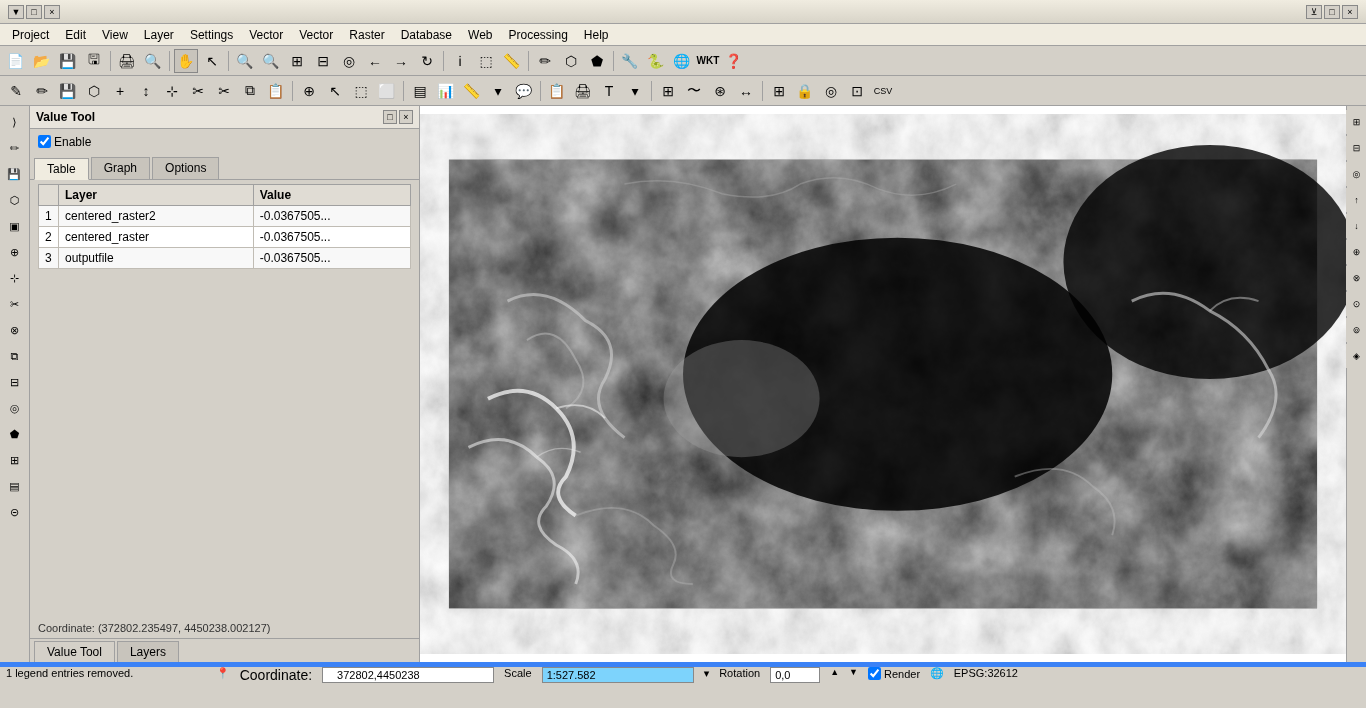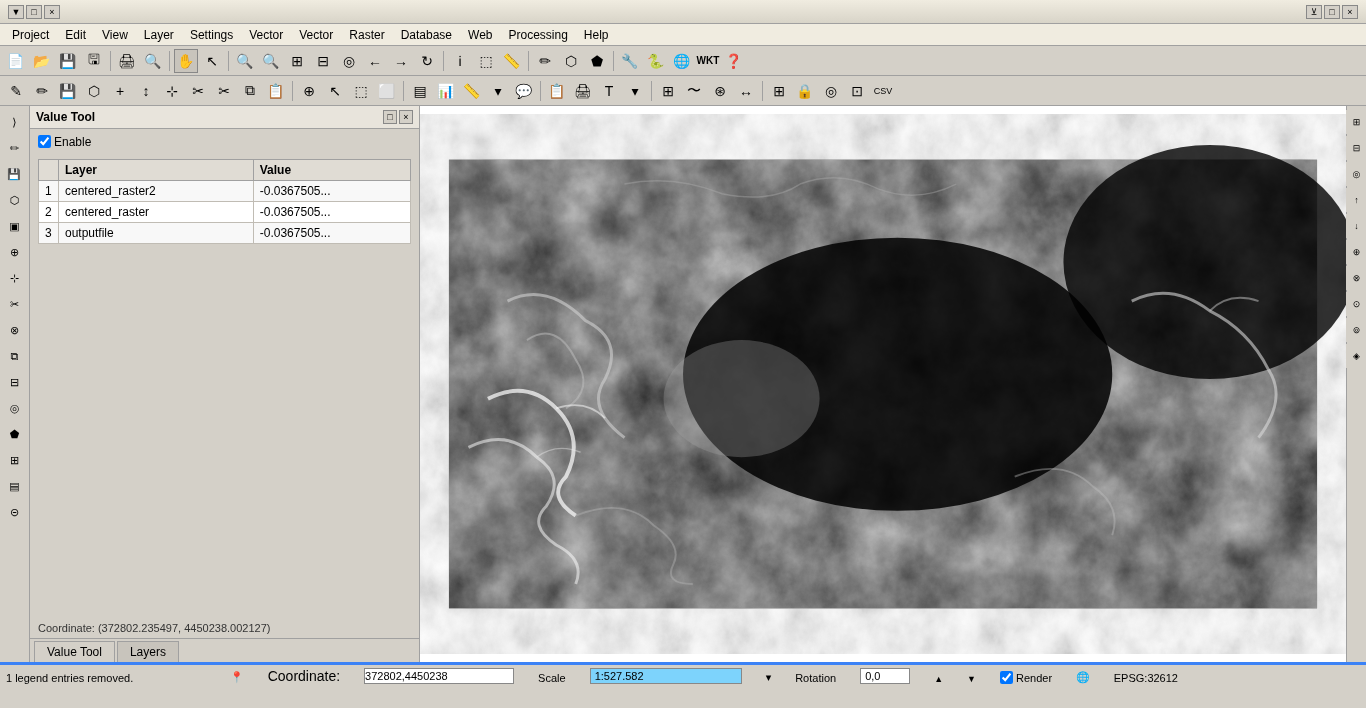--- a/index.html
+++ b/index.html
@@ -202,33 +202,33 @@
       flex-direction: column;
       align-items: center;
       padding: 4px 0;
       gap: 2px;
     }
 
     
     #statusbar {
       height: 22px;
       background: #d4d0c8;
-      border-top: 3px solid #3b82f6;
-      display: flex;
-      align-items: flex-end;
+      border-top: 5px solid #3b82f6;
+      display: flex;
+      align-items: flex-start;
       padding: 0 6px;
-      gap: 24px;
+      gap: 10px;
       font-size: 11px;
     }
     #statusbar .status-msg { flex: 0 0 200px; }
     #statusbar .coord-label { font-size: 14px; }
     #statusbar .coord-value {
       border: 1px solid #888;
       background: white;
-      padding: 1px 0;
+      padding: 1px 14px;
       min-width: 150px;
       font-size: 11px;
     }
     #statusbar .scale-label { font-size: 11px; }
     #statusbar .scale-value {
       border: 1px solid #888;
       background: #7dd3fc;
       padding: 1px 4px;
       font-size: 11px;
     }
@@ -422,20 +422,25 @@
       </div>
     </div>
 
     <div id="vt-enable">
       <div class="cb-container">
         <input type="checkbox" checked="" id="enable-cb" style="">
         <label for="enable-cb">Enable</label>
       </div>
     </div>
 
+    <div id="vt-tabs">
+      <div class="vt-tab active">Table</div>
+      <div class="vt-tab">Graph</div>
+      <div class="vt-tab">Options</div>
+    </div>
 
 
     <div id="vt-table-container">
       <table id="vt-table">
         <thead>
           <tr>
             <th style="width:20px;"></th>
             <th>Layer</th>
             <th>Value</th>
           </tr>

